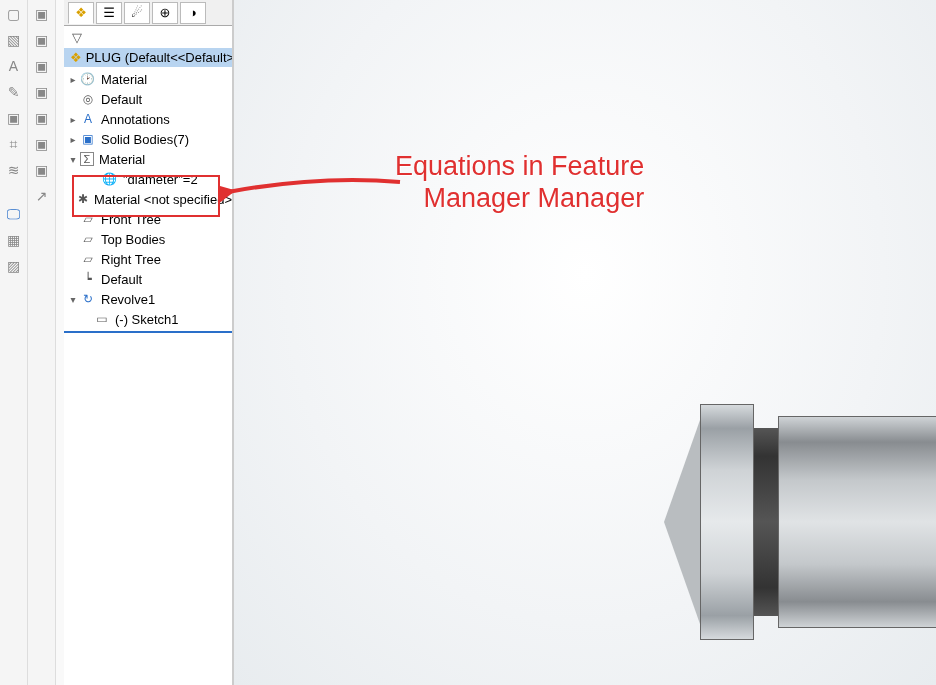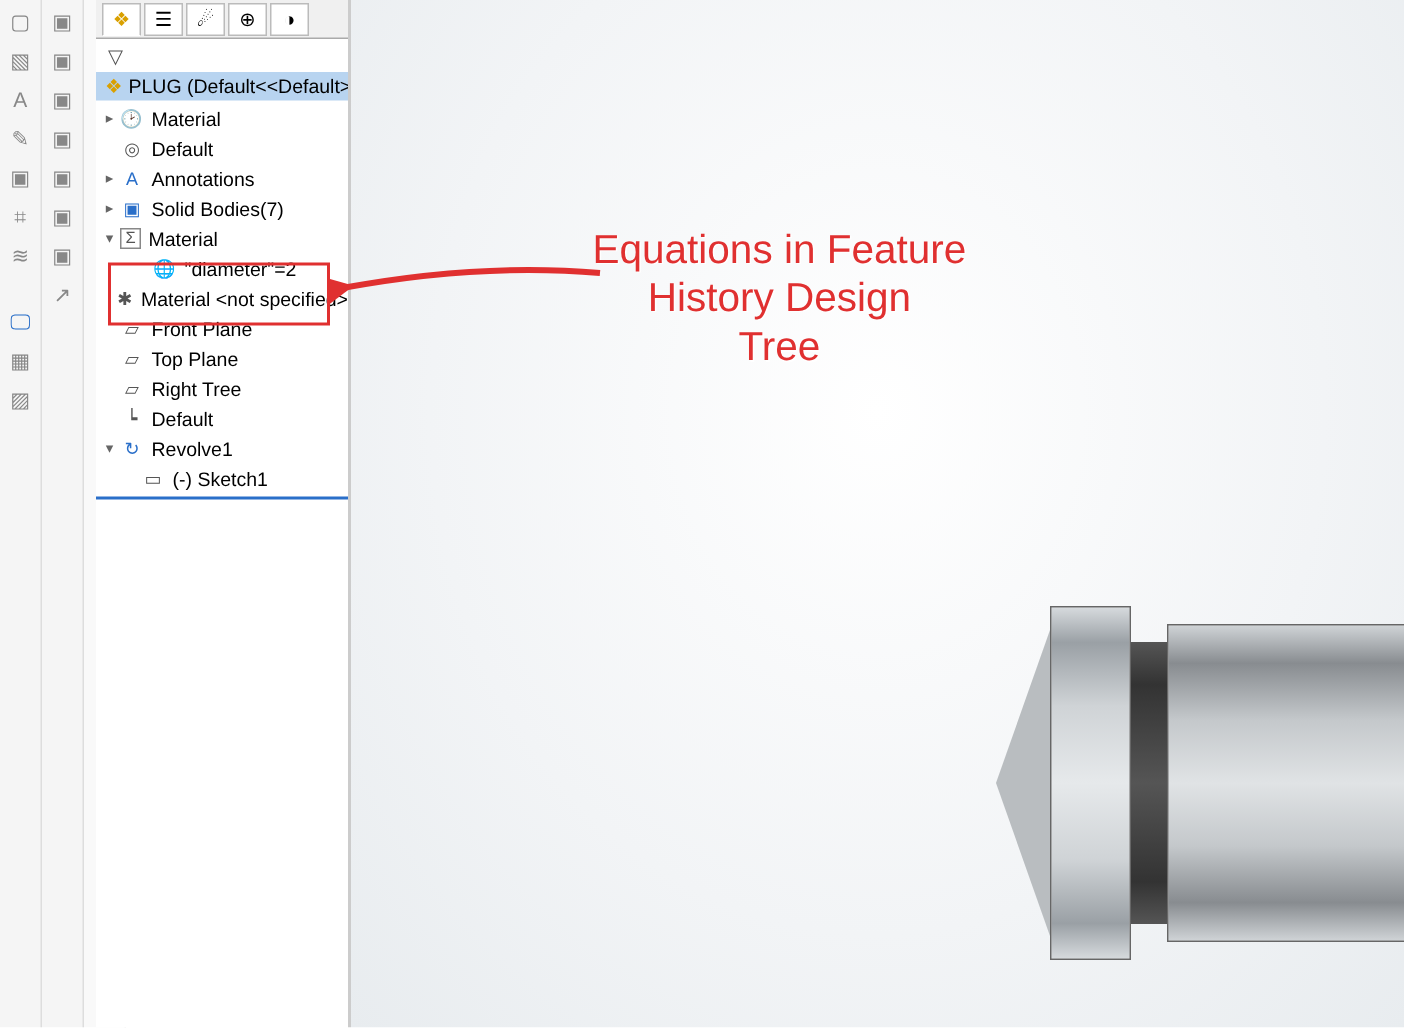--- a/index.html
+++ b/index.html
@@ -24,21 +24,21 @@
   .tree { padding: 2px 0 4px 0; font-size:13px; }
   .tree-item { display:flex; align-items:center; height:20px; white-space:nowrap; padding-left:4px; gap:2px;}
   .expander { width:10px; text-align:center; color:#666; font-size:10px; cursor:pointer;}
   .ticon { width:16px; height:16px; display:inline-flex; align-items:center; justify-content:center; font-size:12px; color:#555; margin-right:3px;}
   .tree-blue-border { border-top:2px solid #2a6fc9; margin-top:2px;}
   .highlight-box { position:absolute; border:2px solid #e03030; pointer-events:none;}
   .hb { left: 72px; top: 175px; width: 148px; height: 42px;}
 
   
   .viewport { position:absolute; left:234px; top:0; right:0; bottom:0; background: radial-gradient(ellipse at 50% 40%, #ffffff 0%, #f2f4f6 60%, #e8ecef 100%);}
-  .callout { position:absolute; left:395px; top:150px; color:#e03030; font-size:27px; text-align:center; line-height:1.2; text-shadow:1px 1px 0 #fff;}
+  .callout { position:absolute; left:395px; top:150px; color:#e03030; font-size:27px; text-align:right; line-height:1.2; text-shadow:1px 1px 0 #fff;}
   .arrow-svg { position:absolute; left:220px; top:170px; pointer-events:none;}
 
   
   .part3d { position:absolute; left:420px; top:380px; width:520px; height:290px;}
   .shaft { position:absolute; right:46px; top:36px; width:350px; height:212px; background:linear-gradient(to bottom,#cfd3d6 0%,#888c90 12%,#c4c8cb 30%,#e0e3e5 50%,#c4c8cb 70%,#888c90 88%,#cfd3d6 100%); border:1px solid #666;}
   .groove { position:absolute; right:396px; top:48px; width:24px; height:188px; background:linear-gradient(to bottom,#555 0%,#333 15%,#555 50%,#333 85%,#555 100%);}
   .collar { position:absolute; right:420px; top:24px; width:54px; height:236px; background:linear-gradient(to bottom,#d6dadd 0%,#9aa0a5 10%,#cfd3d6 28%,#e6e9eb 50%,#cfd3d6 72%,#9aa0a5 90%,#d6dadd 100%); border:1px solid #666;}
   .tip { position:absolute; right:474px; top:40px; width:0; height:0; border-top:102px solid transparent; border-bottom:102px solid transparent; border-right:36px solid #b9bdc0;}
 </style>
 </head>
@@ -115,26 +115,26 @@
       <span>"diameter"=2</span>
     </div>
     <div class="tree-item">
       <span class="expander"></span>
       <span class="ticon">✱</span>
       <span>Material &lt;not specified&gt;</span>
     </div>
     <div class="tree-item">
       <span class="expander"></span>
       <span class="ticon">▱</span>
-      <span>Front Plane</span>
+      <span>Front Tree</span>
     </div>
     <div class="tree-item">
       <span class="expander"></span>
       <span class="ticon">▱</span>
-      <span>Top Plane</span>
+      <span>Top Bodies</span>
     </div>
     <div class="tree-item">
       <span class="expander"></span>
       <span class="ticon">▱</span>
       <span>Right Tree</span>
     </div>
     <div class="tree-item">
       <span class="expander"></span>
       <span class="ticon">┕</span>
       <span>Default</span>
@@ -159,22 +159,21 @@
 
     <div class="shaft"></div>
     <div class="groove"></div>
     <div class="collar"></div>
     <div class="tip"></div>
   </div>
 </div>
 
 <div class="callout">
   <div>Equations in Feature</div>
-  <div>History Design</div>
-  <div>Tree</div>
+  <div>Manager Manager</div>
 </div>
 
 <svg class="arrow-svg" width="190" height="50">
   <defs>
     <marker id="ah" markerWidth="12" markerHeight="10" refX="2" refY="5" orient="auto">
       <path d="M10,0 L0,5 L10,10 Z" fill="#e03030"></path>
     </marker>
   </defs>
   <path d="M180,12 Q100,5 8,22" stroke="#e03030" stroke-width="4" fill="none" marker-end="url(#ah)"></path>
 </svg>

